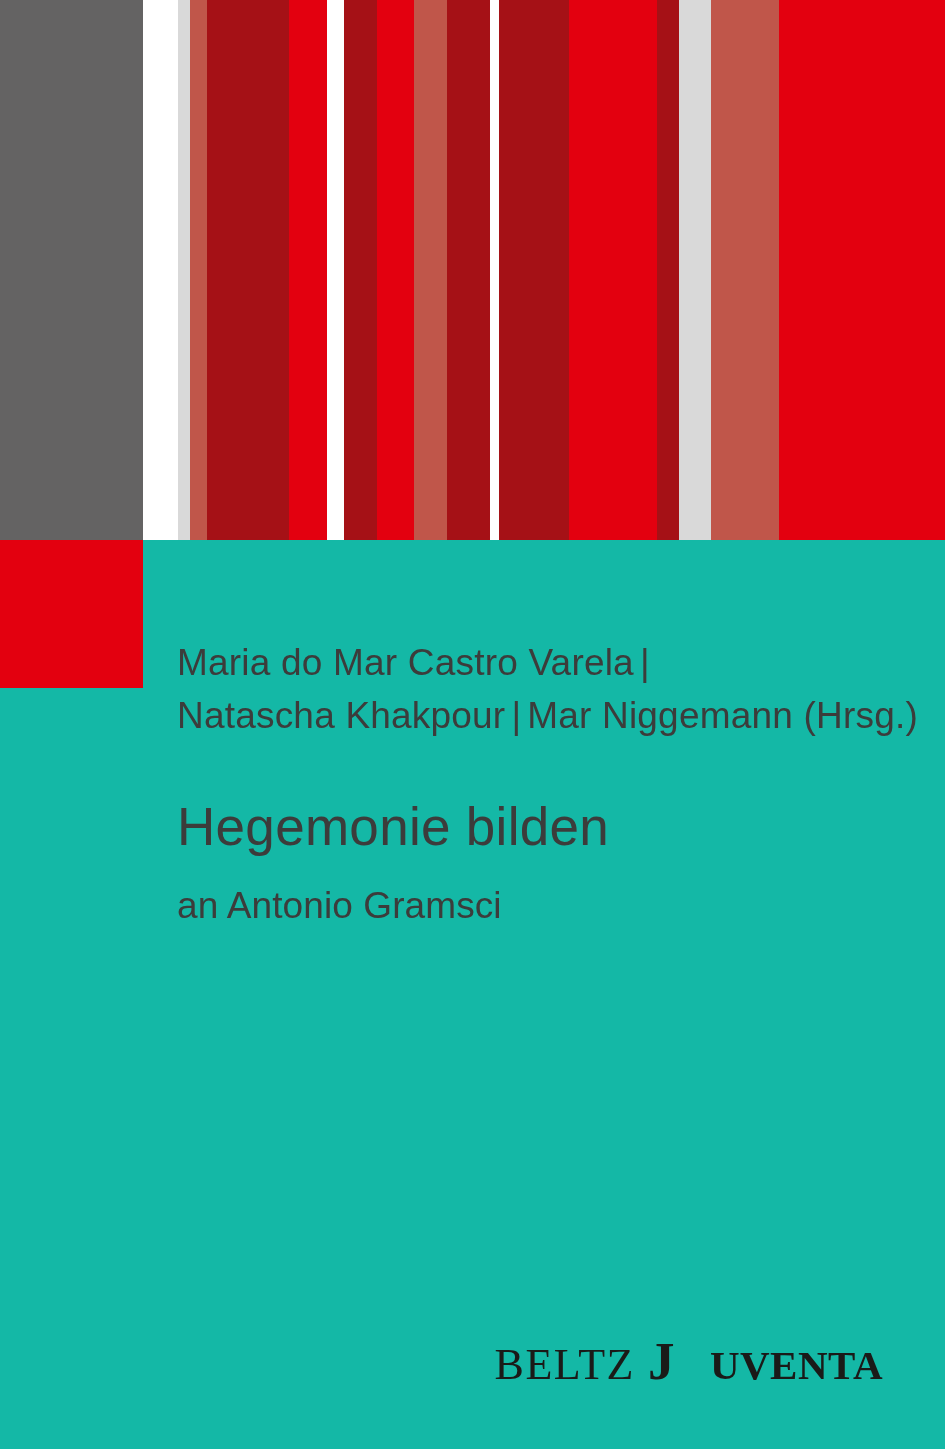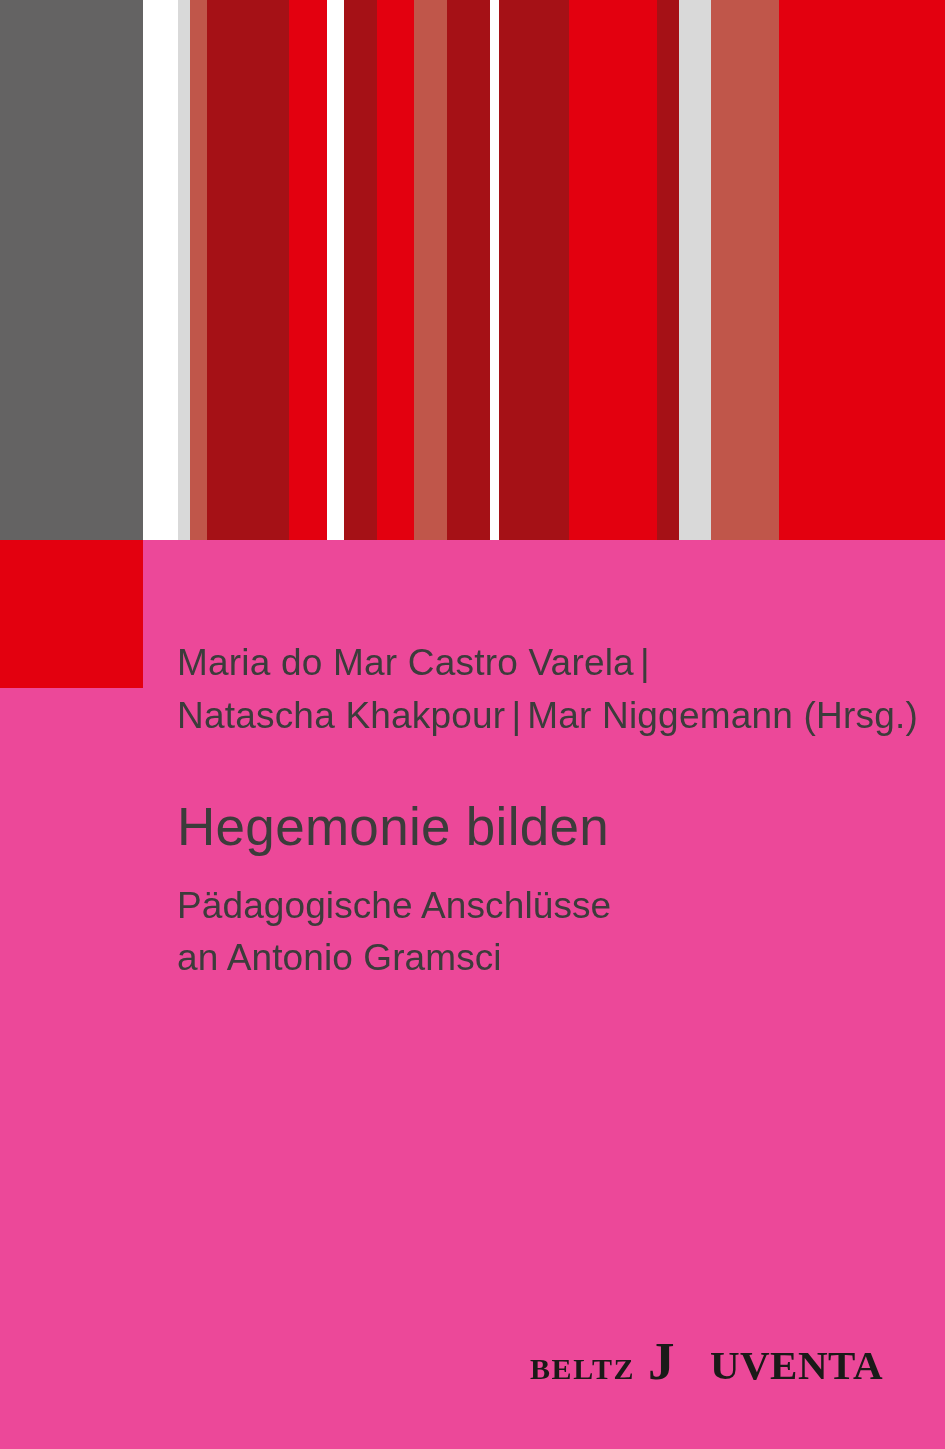--- a/index.html
+++ b/index.html
@@ -7,21 +7,21 @@
     padding: 0;
     background: #ffffff;
   }
   body {
     font-family: "Liberation Sans", sans-serif;
   }
   .cover {
     position: relative;
     width: 945px;
     height: 1449px;
-    background: #ec4899;
+    background: #14b8a6;
     overflow: hidden;
   }
 
   
   .stripe-band {
     position: absolute;
     left: 0;
     top: 0;
     width: 945px;
     height: 540px;
@@ -80,22 +80,22 @@
   .publisher {
     position: absolute;
     right: 62px;
     bottom: 58px;
     display: flex;
     align-items: baseline;
     color: #1a1a18;
   }
   .publisher .beltz {
     font-family: "Liberation Serif", serif;
-    font-weight: bold;
-    font-size: 30px;
+    font-weight: normal;
+    font-size: 44px;
     letter-spacing: 1.5px;
   }
   .publisher .juventa {
     font-family: "Liberation Serif", serif;
     font-weight: bold;
     font-size: 43px;
     letter-spacing: 0.5px;
     margin-left: 13px;
   }
   .publisher .juventa .cap {
@@ -140,21 +140,20 @@
       <span>Maria do Mar Castro Varela</span><span class="sep">|</span>
     </div>
 
     <div class="editors">
       <span>Natascha Khakpour</span><span class="sep">|</span><span>Mar Niggemann (Hrsg.)</span>
     </div>
 
     <div class="title">Hegemonie bilden</div>
 
     <div class="subtitle">
-      <div>Pädagogische Anschlüsse</div>
       <div>an Antonio Gramsci</div>
     </div>
 
   </div>
 
   <div class="publisher">
     <span class="beltz">BELTZ</span>
     <span class="juventa"><span class="cap">J</span><span class="small">UVENTA</span></span>
   </div>
 

